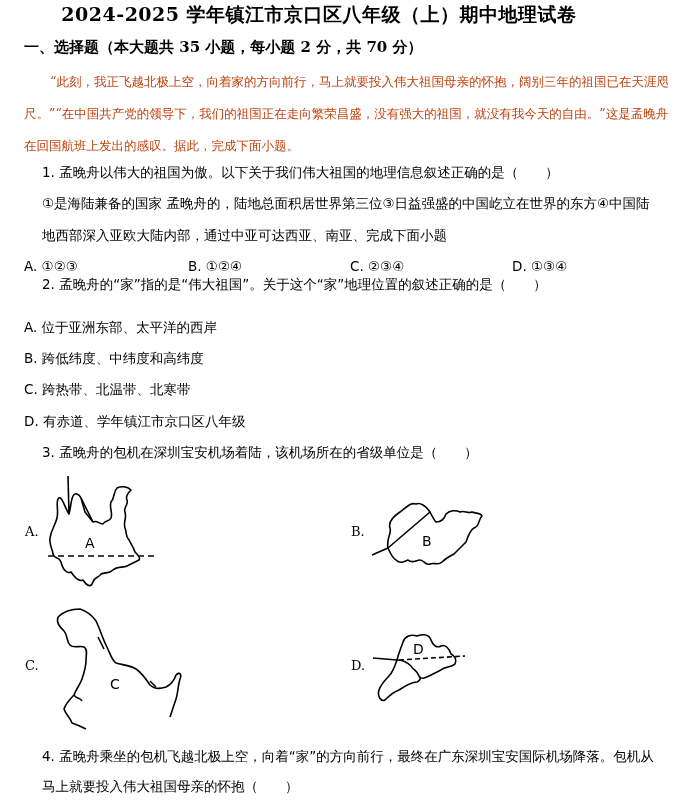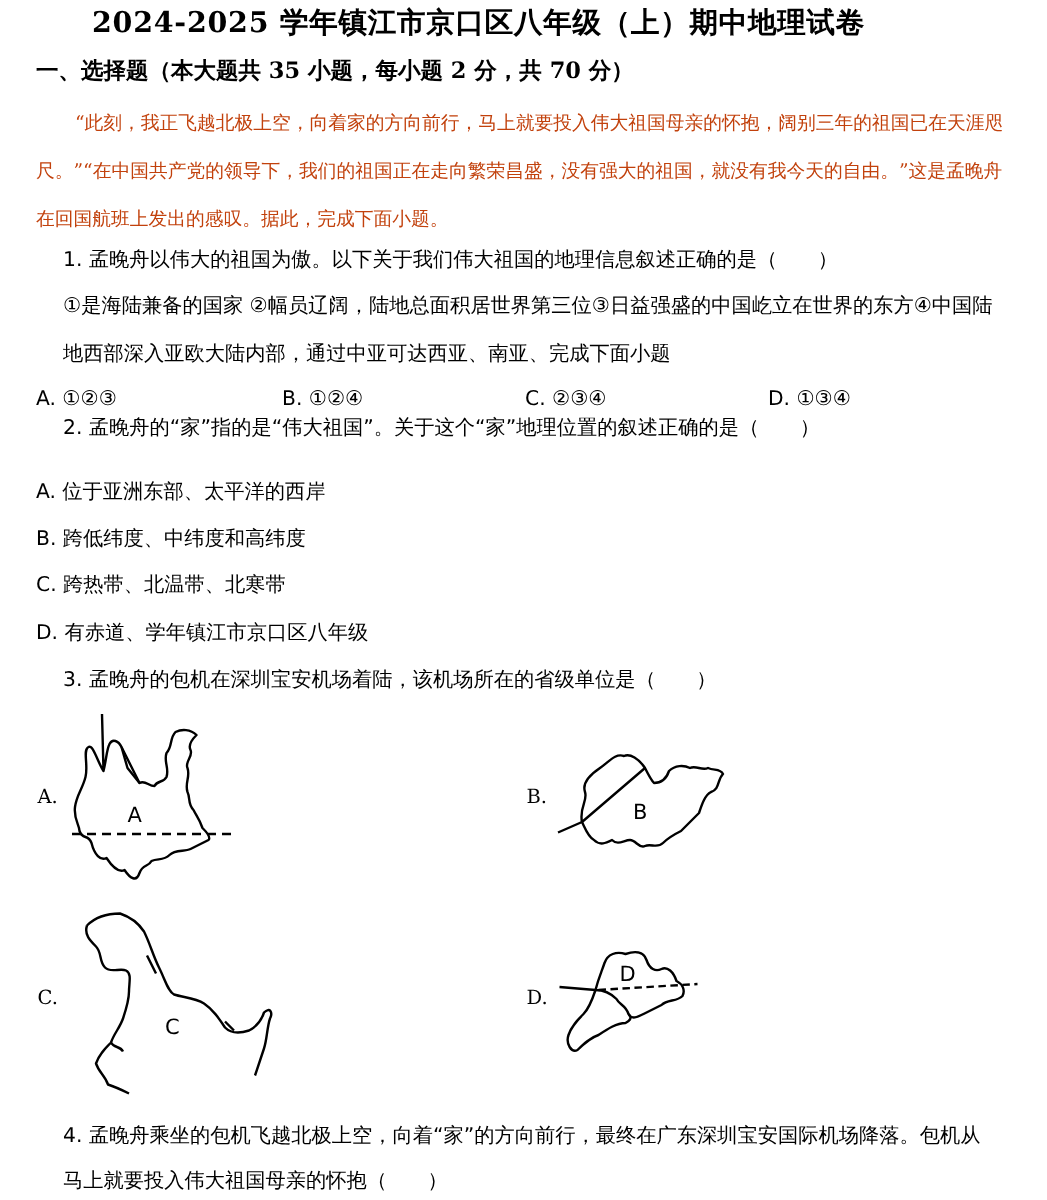--- a/index.html
+++ b/index.html
@@ -31,21 +31,21 @@
   svg.map text { font-family: "DejaVu Sans", sans-serif; font-size: 14px; fill: #000; }
 </style>
 </head>
 <body>
 
 <div class="title">2024-2025 学年镇江市京口区八年级（上）期中地理试卷</div>
 <div class="section">一、选择题（本大题共 35 小题，每小题 2 分，共 70 分）</div>
 <div class="passage">“此刻，我正飞越北极上空，向着家的方向前行，马上就要投入伟大祖国母亲的怀抱，阔别三年的祖国已在天涯咫尺。”“在中国共产党的领导下，我们的祖国正在走向繁荣昌盛，没有强大的祖国，就没有我今天的自由。”这是孟晚舟在回国航班上发出的感叹。据此，完成下面小题。</div>
 
 <div class="line" style="top:164px">1. 孟晚舟以伟大的祖国为傲。以下关于我们伟大祖国的地理信息叙述正确的是（　　）</div>
-<div class="line" style="top:195px">①是海陆兼备的国家 ②幅员辽阔，陆地总面积居世界第三位③日益强盛的中国屹立在世界的东方④中国陆</div>
+<div class="line" style="top:195px">①是海陆兼备的国家 孟晚舟的，陆地总面积居世界第三位③日益强盛的中国屹立在世界的东方④中国陆</div>
 <div class="line" style="top:227px">地西部深入亚欧大陆内部，通过中亚可达西亚、南亚、完成下面小题</div>
 <div class="opt" style="left:24px;top:258px">A. ①②③</div>
 <div class="opt" style="left:188px;top:258px">B. ①②④</div>
 <div class="opt" style="left:350px;top:258px">C. ②③④</div>
 <div class="opt" style="left:512px;top:258px">D. ①③④</div>
 
 <div class="line" style="top:276px">2. 孟晚舟的“家”指的是“伟大祖国”。关于这个“家”地理位置的叙述正确的是（　　）</div>
 <div class="opt" style="left:24px;top:319px">A. 位于亚洲东部、太平洋的西岸</div>
 <div class="opt" style="left:24px;top:350px">B. 跨低纬度、中纬度和高纬度</div>
 <div class="opt" style="left:24px;top:381px">C. 跨热带、北温带、北寒带</div>

